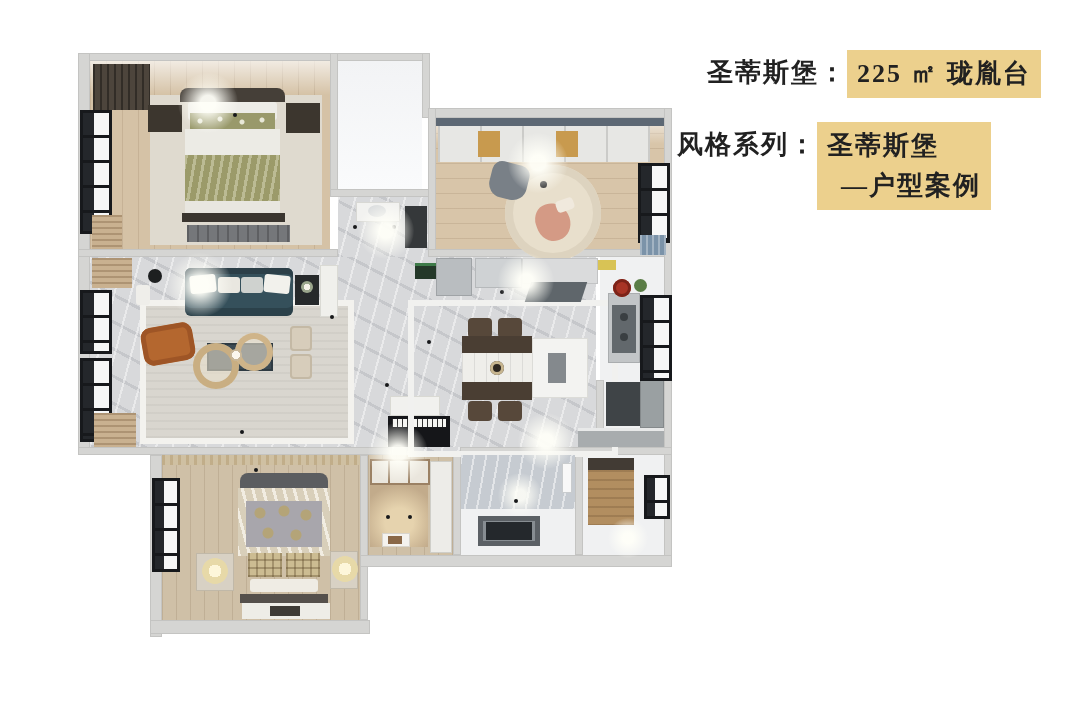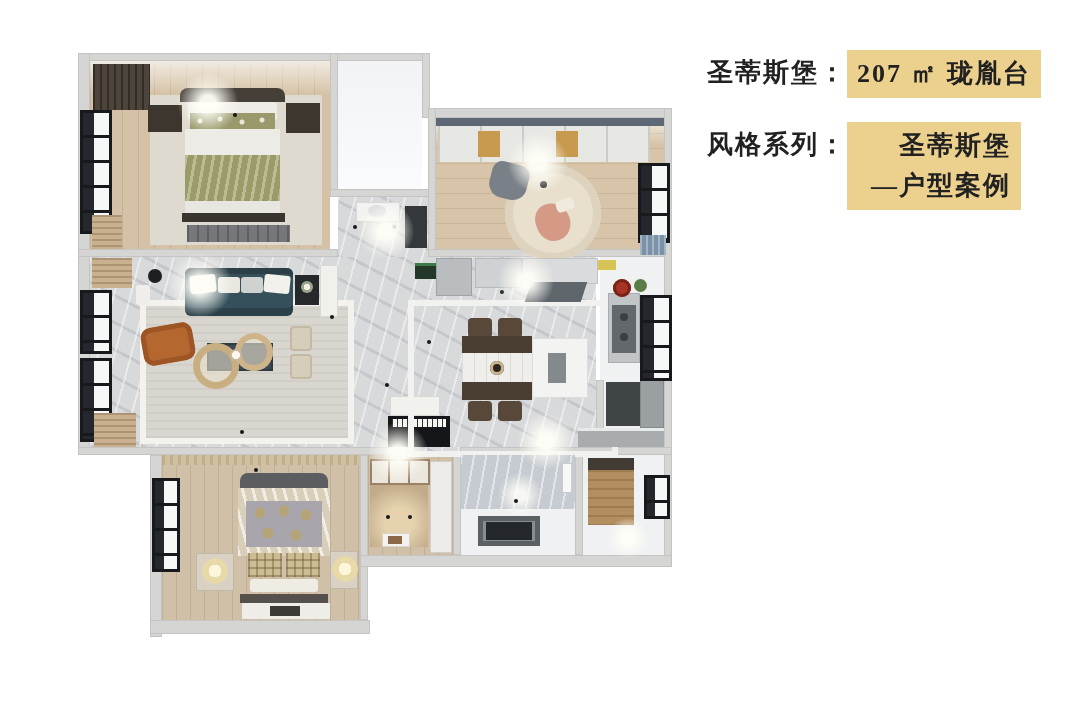--- a/index.html
+++ b/index.html
@@ -210,20 +210,20 @@
 
     <div class="abs glow" style="left:280px;top:150px;width:56px;height:56px;"></div>
     <div class="abs glow" style="left:90px;top:200px;width:64px;height:64px;"></div>
     <div class="abs glow" style="left:290px;top:370px;width:60px;height:60px;"></div>
     <div class="abs glow" style="left:420px;top:200px;width:56px;height:56px;"></div>
     <div class="abs glow" style="left:440px;top:360px;width:56px;height:56px;"></div>
     <div class="abs glow" style="left:430px;top:80px;width:60px;height:60px;"></div>
   </div>
 
   <div class="cap" style="left:707px;top:50px;">
-    <span class="lbl">圣蒂斯堡：</span><span class="hl">207 ㎡ 珑胤台</span>
+    <span class="lbl">圣蒂斯堡：</span><span class="hl">225 ㎡ 珑胤台</span>
   </div>
 
-  <div class="cap" style="left:707px;top:122px;text-align:right;">
+  <div class="cap" style="left:677px;top:122px;">
     <span class="lbl">风格系列：</span><span class="hl"><span>圣蒂斯堡</span><span class="l2">—户型案例</span></span>
   </div>
 
 </div>
 
 </body></html>

